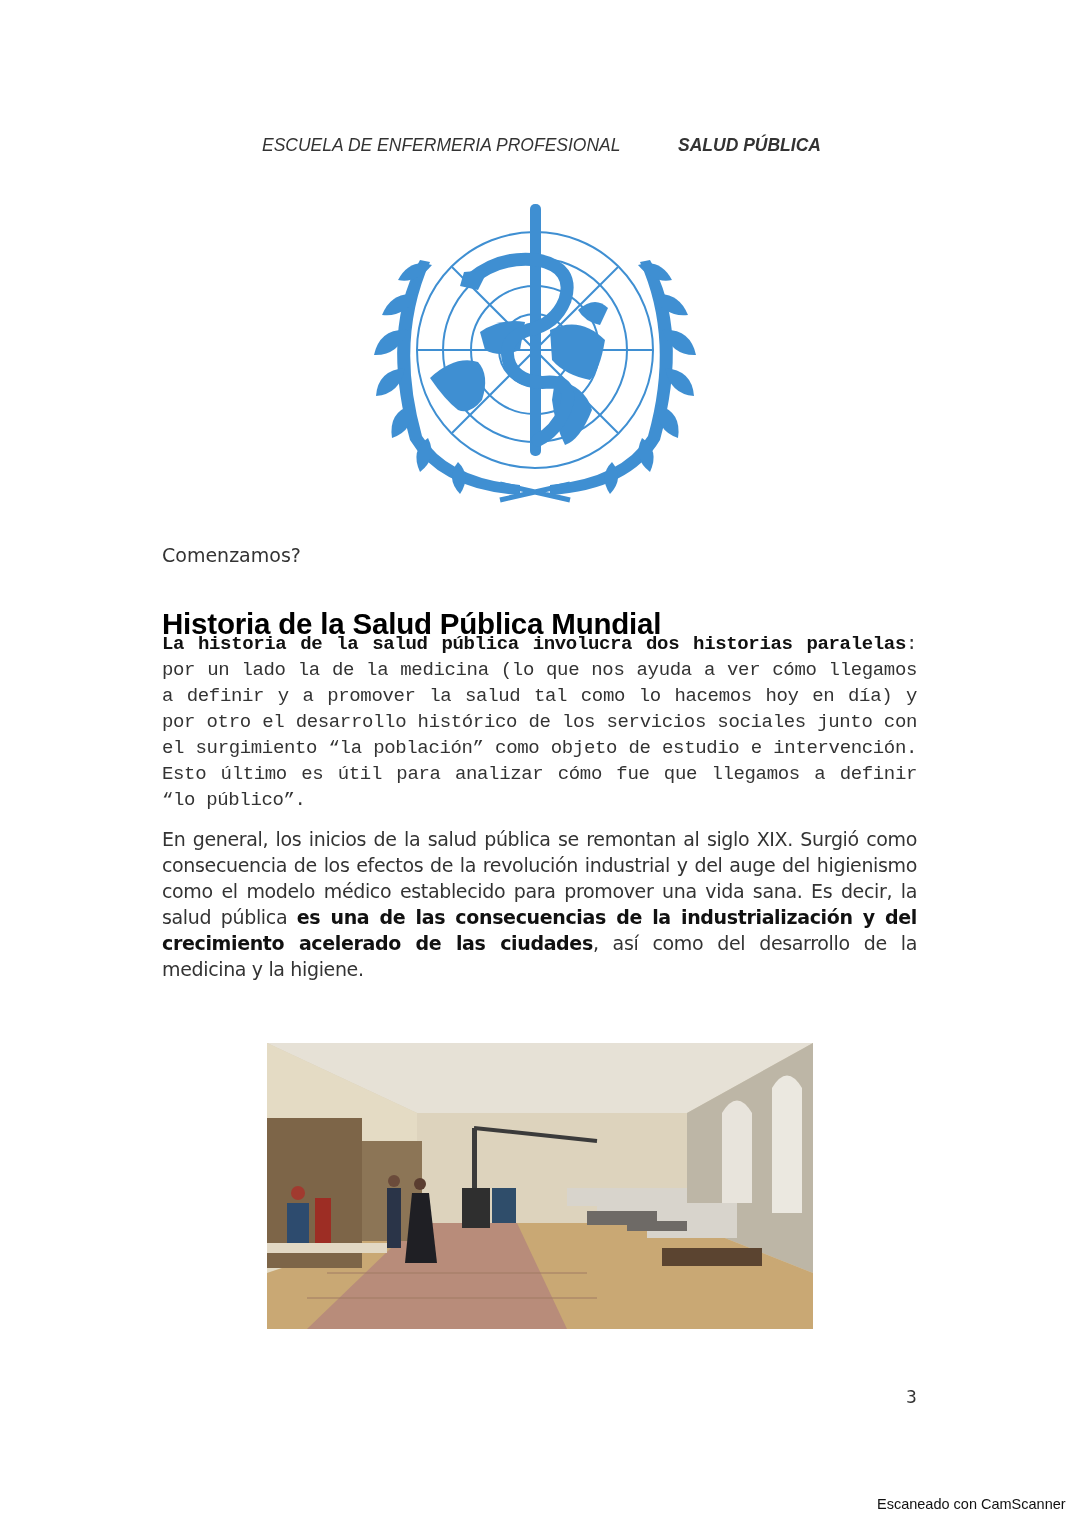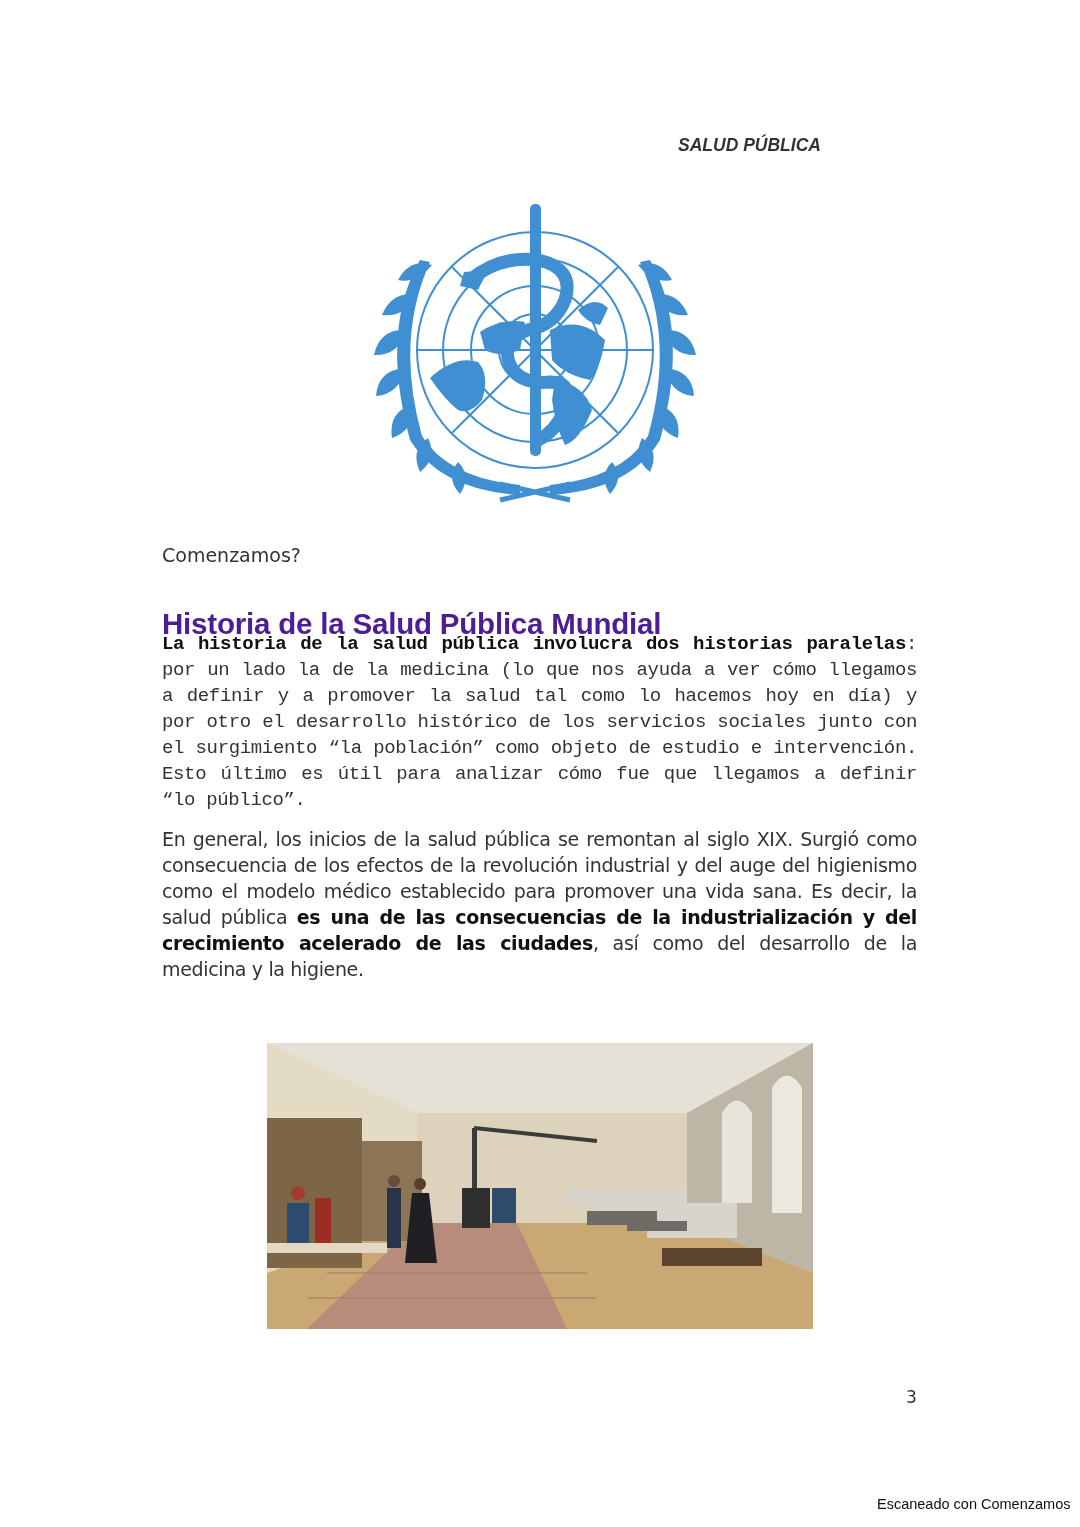--- a/index.html
+++ b/index.html
@@ -12,21 +12,21 @@
       font-family: "Liberation Sans", sans-serif; font-style: italic; font-size: 17.5px; color: #333;
     }
     .header .left { position: absolute; left: 0; top: 0; }
     .header .right { position: absolute; left: 416px; top: 0; font-weight: bold; }
     .logo { position: absolute; left: 360px; top: 200px; width: 350px; height: 320px; }
     .intro {
       position: absolute; left: 162px; top: 544px; font-size: 19px; color: #333;
       font-family: "DejaVu Sans", sans-serif;
     }
     .title {
-      position: absolute; left: 162px; top: 607px; font-size: 29.5px; font-weight: bold; color: #4c1d95;
+      position: absolute; left: 162px; top: 607px; font-size: 29.5px; font-weight: bold; color: #000000;
       font-family: "Liberation Sans", sans-serif; letter-spacing: -0.2px;
     }
     .para {
       position: absolute; left: 162px; width: 755px; font-size: 19px; line-height: 26px;
       text-align: justify; color: #333; font-family: "DejaVu Sans", sans-serif;
       letter-spacing: -0.35px;
     }
     .para b { color: #111; }
     .p1 { top: 631px; font-family: Liberation Mono, monospace; }
     .p2 { top: 826px; }
@@ -37,20 +37,21 @@
     .page-num { position: absolute; left: 906px; top: 1387px; font-size: 17px; color: #333; }
     .watermark {
       position: absolute; left: 877px; top: 1496px; font-size: 14.5px; color: #111;
       font-family: "Liberation Sans", sans-serif;
     }
   </style>
 </head>
 <body>
 
 <div class="header">
+  <span class="left">ESCUELA DE ENFERMERIA PROFESIONAL</span>
   <span class="right">SALUD PÚBLICA</span>
 </div>
 
 <div class="logo">
   <svg width="350" height="320" viewBox="0 0 350 320">
     <g fill="none" stroke="#3f8fd2" stroke-width="2">
       <circle cx="175" cy="150" r="118"></circle>
       <circle cx="175" cy="150" r="92"></circle>
       <circle cx="175" cy="150" r="64"></circle>
       <circle cx="175" cy="150" r="36"></circle>
@@ -154,13 +155,13 @@
       <rect x="225" y="145" width="24" height="35" fill="#2f4d6a"></rect>
     </g>
 
     <rect x="0" y="200" width="120" height="10" fill="#e2d8c4"></rect>
     <rect x="395" y="205" width="100" height="18" fill="#5b4430"></rect>
   </svg>
 </div>
 
 <div class="page-num">3</div>
 
-<div class="watermark">Escaneado con Comenzamos</div>
+<div class="watermark">Escaneado con CamScanner</div>
 
 </body></html>

